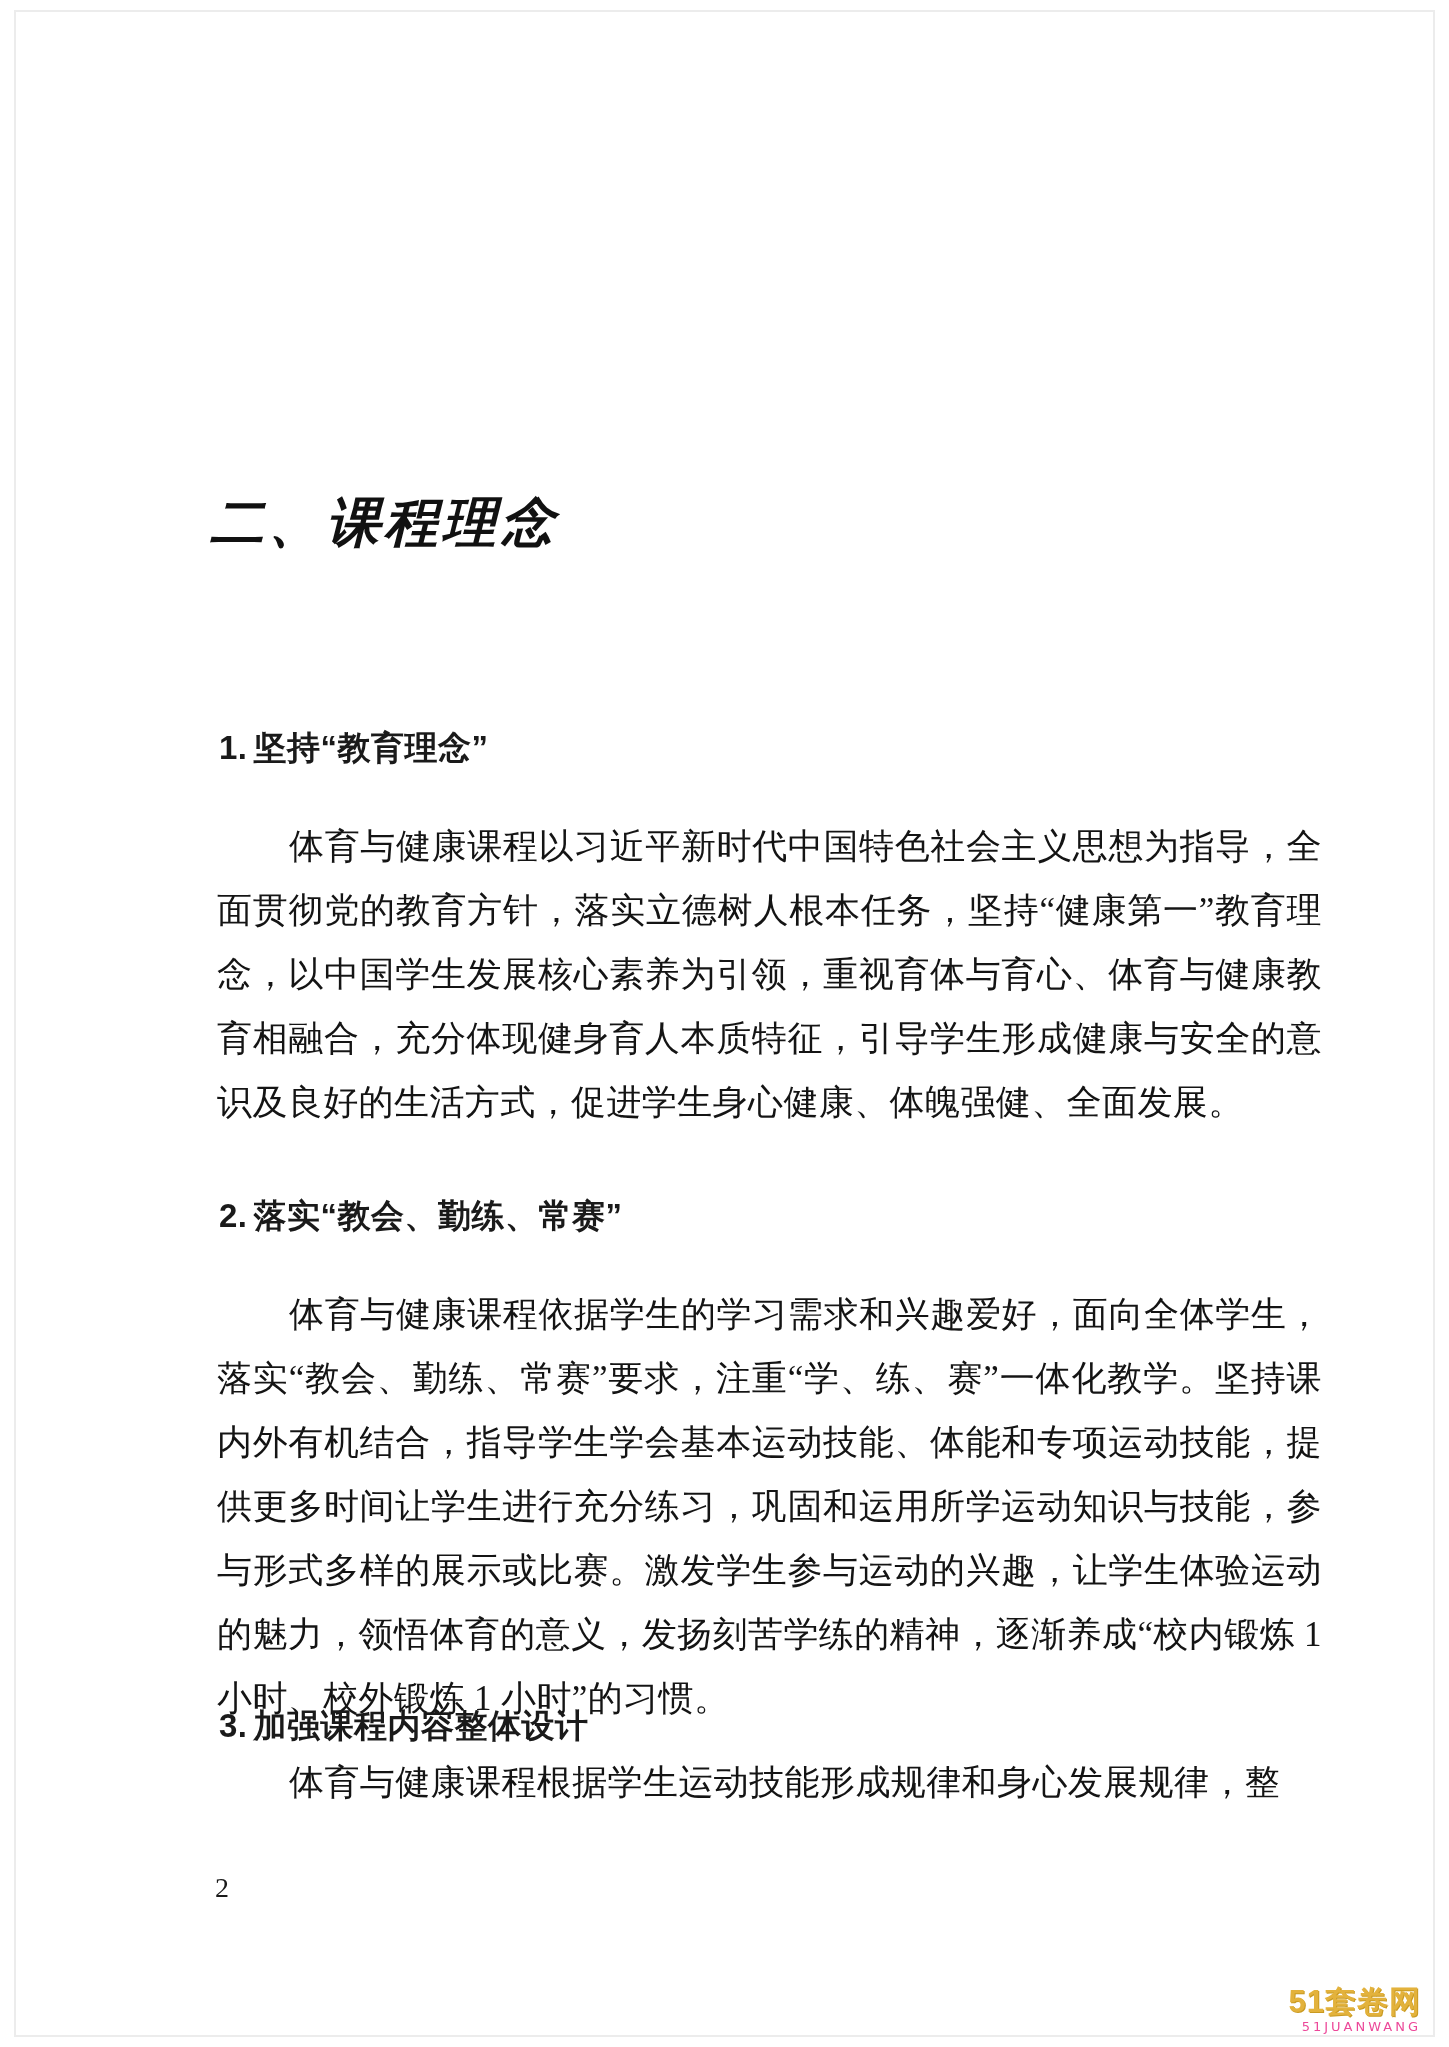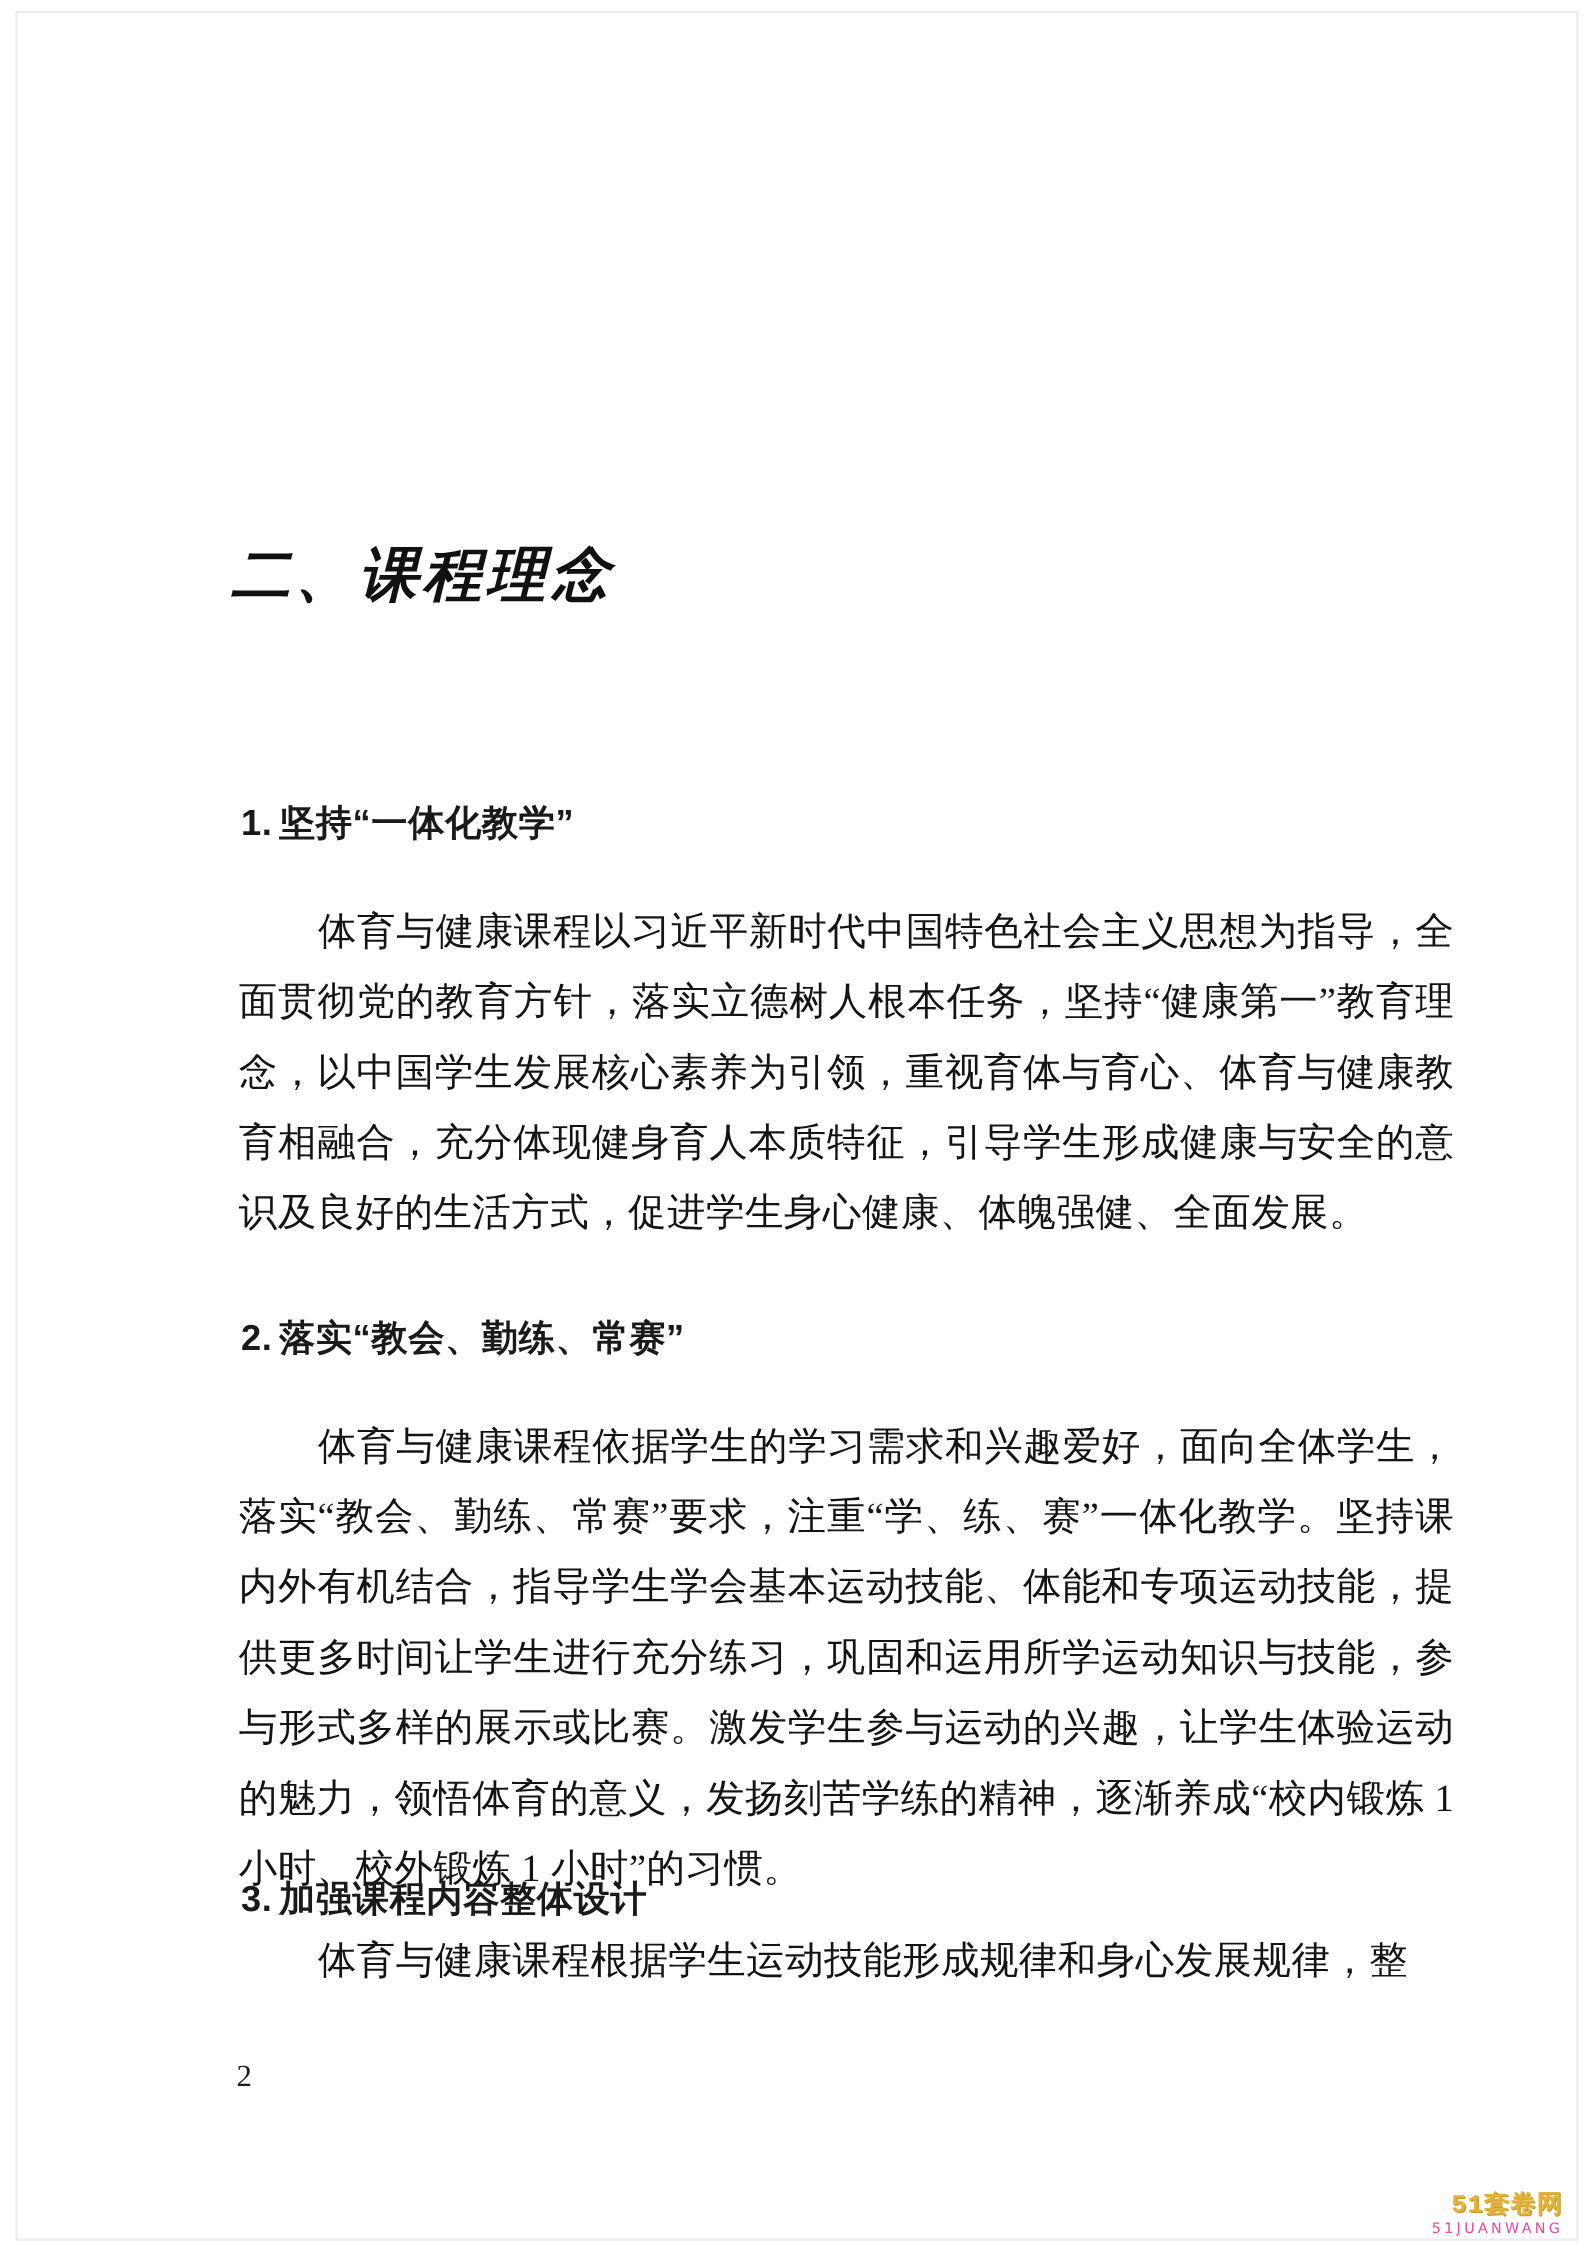--- a/index.html
+++ b/index.html
@@ -111,23 +111,23 @@
   .watermark {
     position: absolute;
     right: 28px;
     bottom: 14px;
     text-align: right;
     line-height: 1;
     user-select: none;
   }
   .watermark .wm-main {
     display: block;
-    font-family: Liberation Mono, monospace;
+    font-family: Liberation Sans, sans-serif;
     font-weight: 700;
-    font-size: 23px;
+    font-size: 31px;
     letter-spacing: 1px;
     color: #e3b23c;
     text-shadow: 1px 1px 0 #c99a22;
   }
   .watermark .wm-sub {
     display: block;
     margin-top: 3px;
     font-family: "DejaVu Sans", "Liberation Sans", sans-serif;
     font-size: 13px;
     letter-spacing: 3px;
@@ -139,21 +139,21 @@
 
 <div class="page">
 
   <div class="scan-frame"></div>
 
   <div class="content">
 
     <h1 class="chapter-title">二、课程理念</h1>
 
     <h2 class="sub-heading sh-1">
-      <span class="num">1.</span><span>坚持“一体化教学”</span>
+      <span class="num">1.</span><span>坚持“教育理念”</span>
     </h2>
     <p class="body-para para-1">体育与健康课程以习近平新时代中国特色社会主义思想为指导，全面贯彻党的教育方针，落实立德树人根本任务，坚持“健康第一”教育理念，以中国学生发展核心素养为引领，重视育体与育心、体育与健康教育相融合，充分体现健身育人本质特征，引导学生形成健康与安全的意识及良好的生活方式，促进学生身心健康、体魄强健、全面发展。</p>
 
     <h2 class="sub-heading sh-2">
       <span class="num">2.</span><span>落实“教会、勤练、常赛”</span>
     </h2>
     <p class="body-para para-2">体育与健康课程依据学生的学习需求和兴趣爱好，面向全体学生，落实“教会、勤练、常赛”要求，注重“学、练、赛”一体化教学。坚持课内外有机结合，指导学生学会基本运动技能、体能和专项运动技能，提供更多时间让学生进行充分练习，巩固和运用所学运动知识与技能，参与形式多样的展示或比赛。激发学生参与运动的兴趣，让学生体验运动的魅力，领悟体育的意义，发扬刻苦学练的精神，逐渐养成“校内锻炼 1 小时、校外锻炼 1 小时”的习惯。</p>
 
     <h2 class="sub-heading sh-3">
       <span class="num">3.</span><span>加强课程内容整体设计</span>

